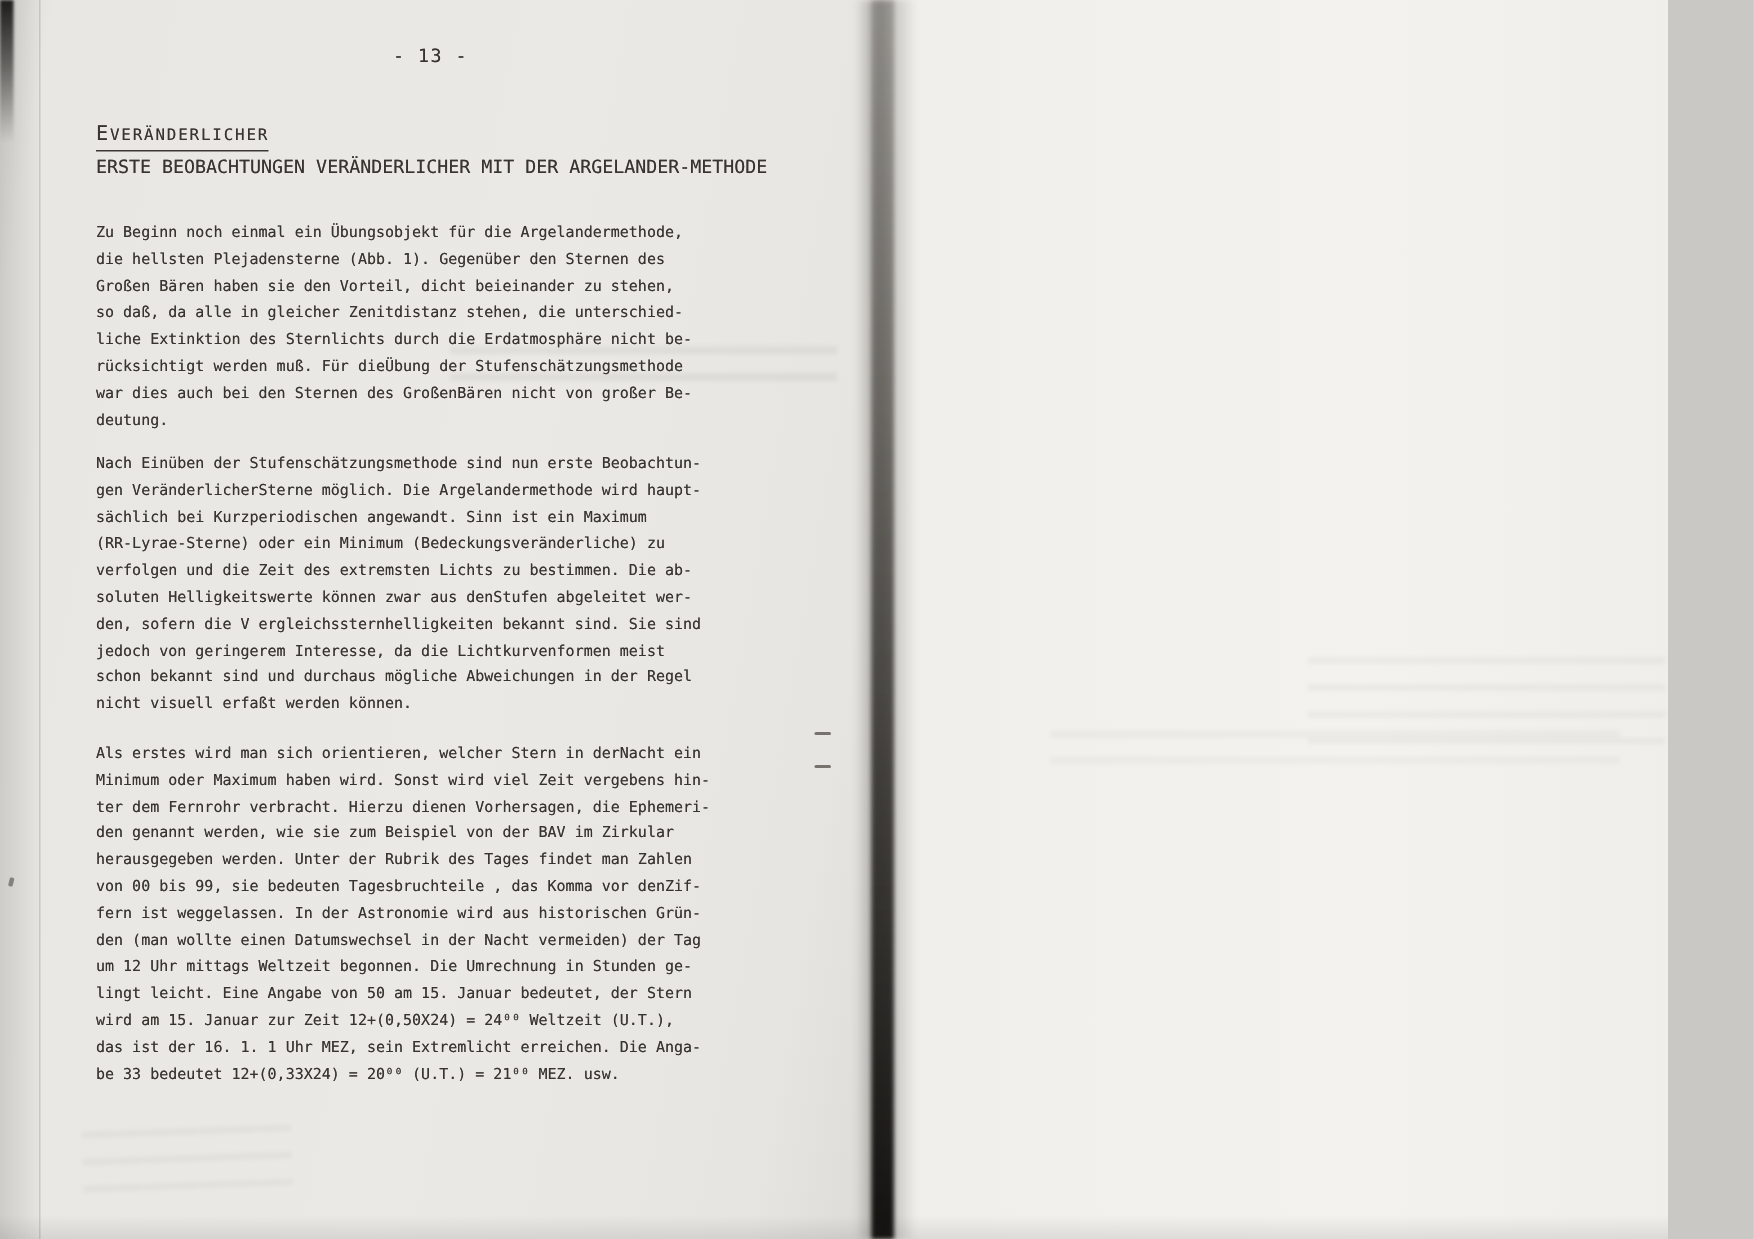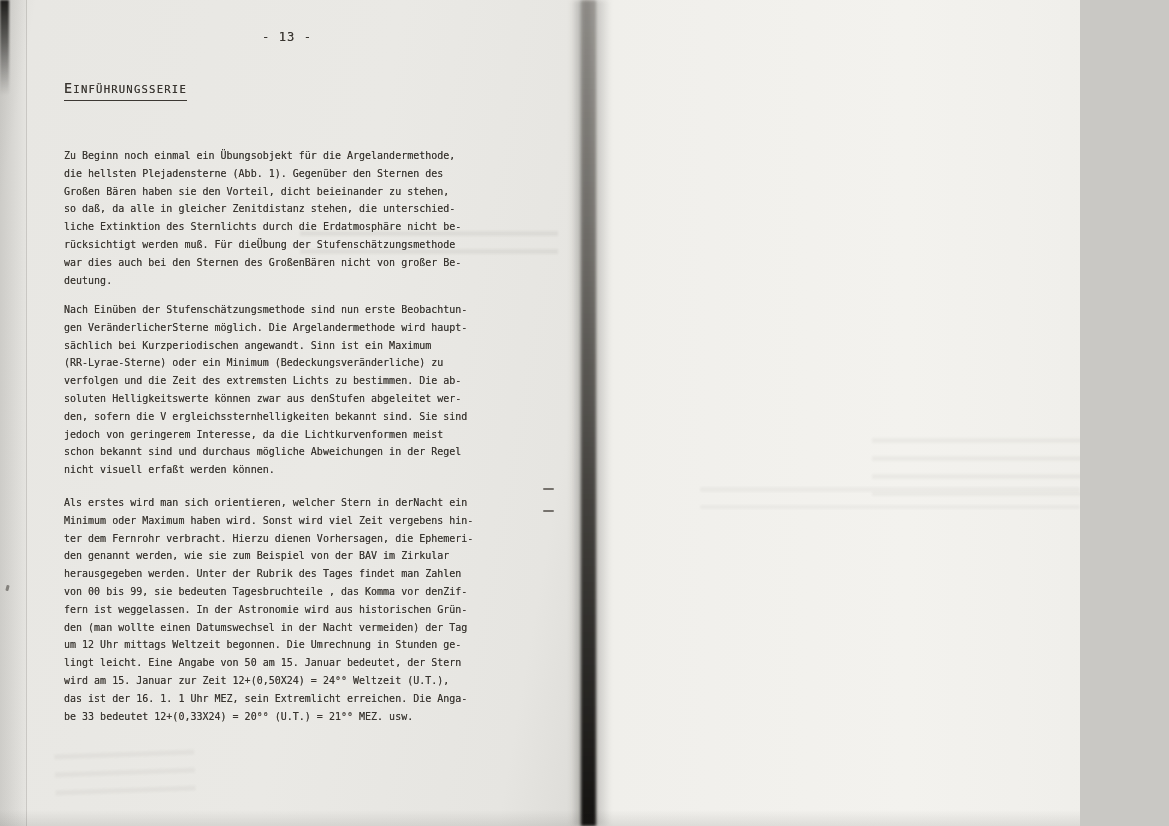--- a/index.html
+++ b/index.html
@@ -1,19 +1,20 @@
 <!DOCTYPE html>
 <html><head>
 <meta charset="utf-8">
 <style>
   html,body{margin:0;padding:0;background:#c9c8c4;}
   .scan{
     position:relative;width:1080px;height:826px;overflow:hidden;
     font-family:"DejaVu Sans Mono","Liberation Mono",monospace;
     background:#eceae6;
+    padding-left:32px;
   }
   
   .page{position:absolute;top:0;height:826px;}
   .page-left{
     left:0;width:585px;
     background:linear-gradient(100deg,#dcdbd7 0%,#e8e7e3 5%,#eae9e5 55%,#e6e5e1 88%,#dcdbd7 100%);
   }
   .page-right{
     left:585px;width:584px;
     background:linear-gradient(90deg,#e3e2de 0%,#f0efeb 5%,#f3f2ee 55%,#efeeea 92%,#e9e8e4 100%);
@@ -92,23 +93,24 @@
 </style>
 </head>
 <body>
 
 <div class="scan">
 
   <div class="page page-left">
     <div class="pagenum ink" style="left:262px;top:30px;">- 13 -</div>
 
     <div class="series-heading ink">
-      <span class="cap">E</span><span class="smallcaps">INFÜHRUNGSSERIE</span>
+      <span class="cap">E</span><span class="smallcaps">VERÄNDERLICHER</span>
     </div>
 
+    <div class="article-title ink">ERSTE BEOBACHTUNGEN VERÄNDERLICHER MIT DER ARGELANDER-METHODE</div>
 
     <div class="para ink" style="top:147px;">Zu Beginn noch einmal ein Übungsobjekt für die Argelandermethode,
 die hellsten Plejadensterne (Abb. 1). Gegenüber den Sternen des
 Großen Bären haben sie den Vorteil, dicht beieinander zu stehen,
 so daß, da alle in gleicher Zenitdistanz stehen, die unterschied-
 liche Extinktion des Sternlichts durch die Erdatmosphäre nicht be-
 rücksichtigt werden muß. Für dieÜbung der Stufenschätzungsmethode
 war dies auch bei den Sternen des GroßenBären nicht von großer Be-
 deutung.</div>
     <div class="para ink" style="top:301px;">Nach Einüben der Stufenschätzungsmethode sind nun erste Beobachtun-

